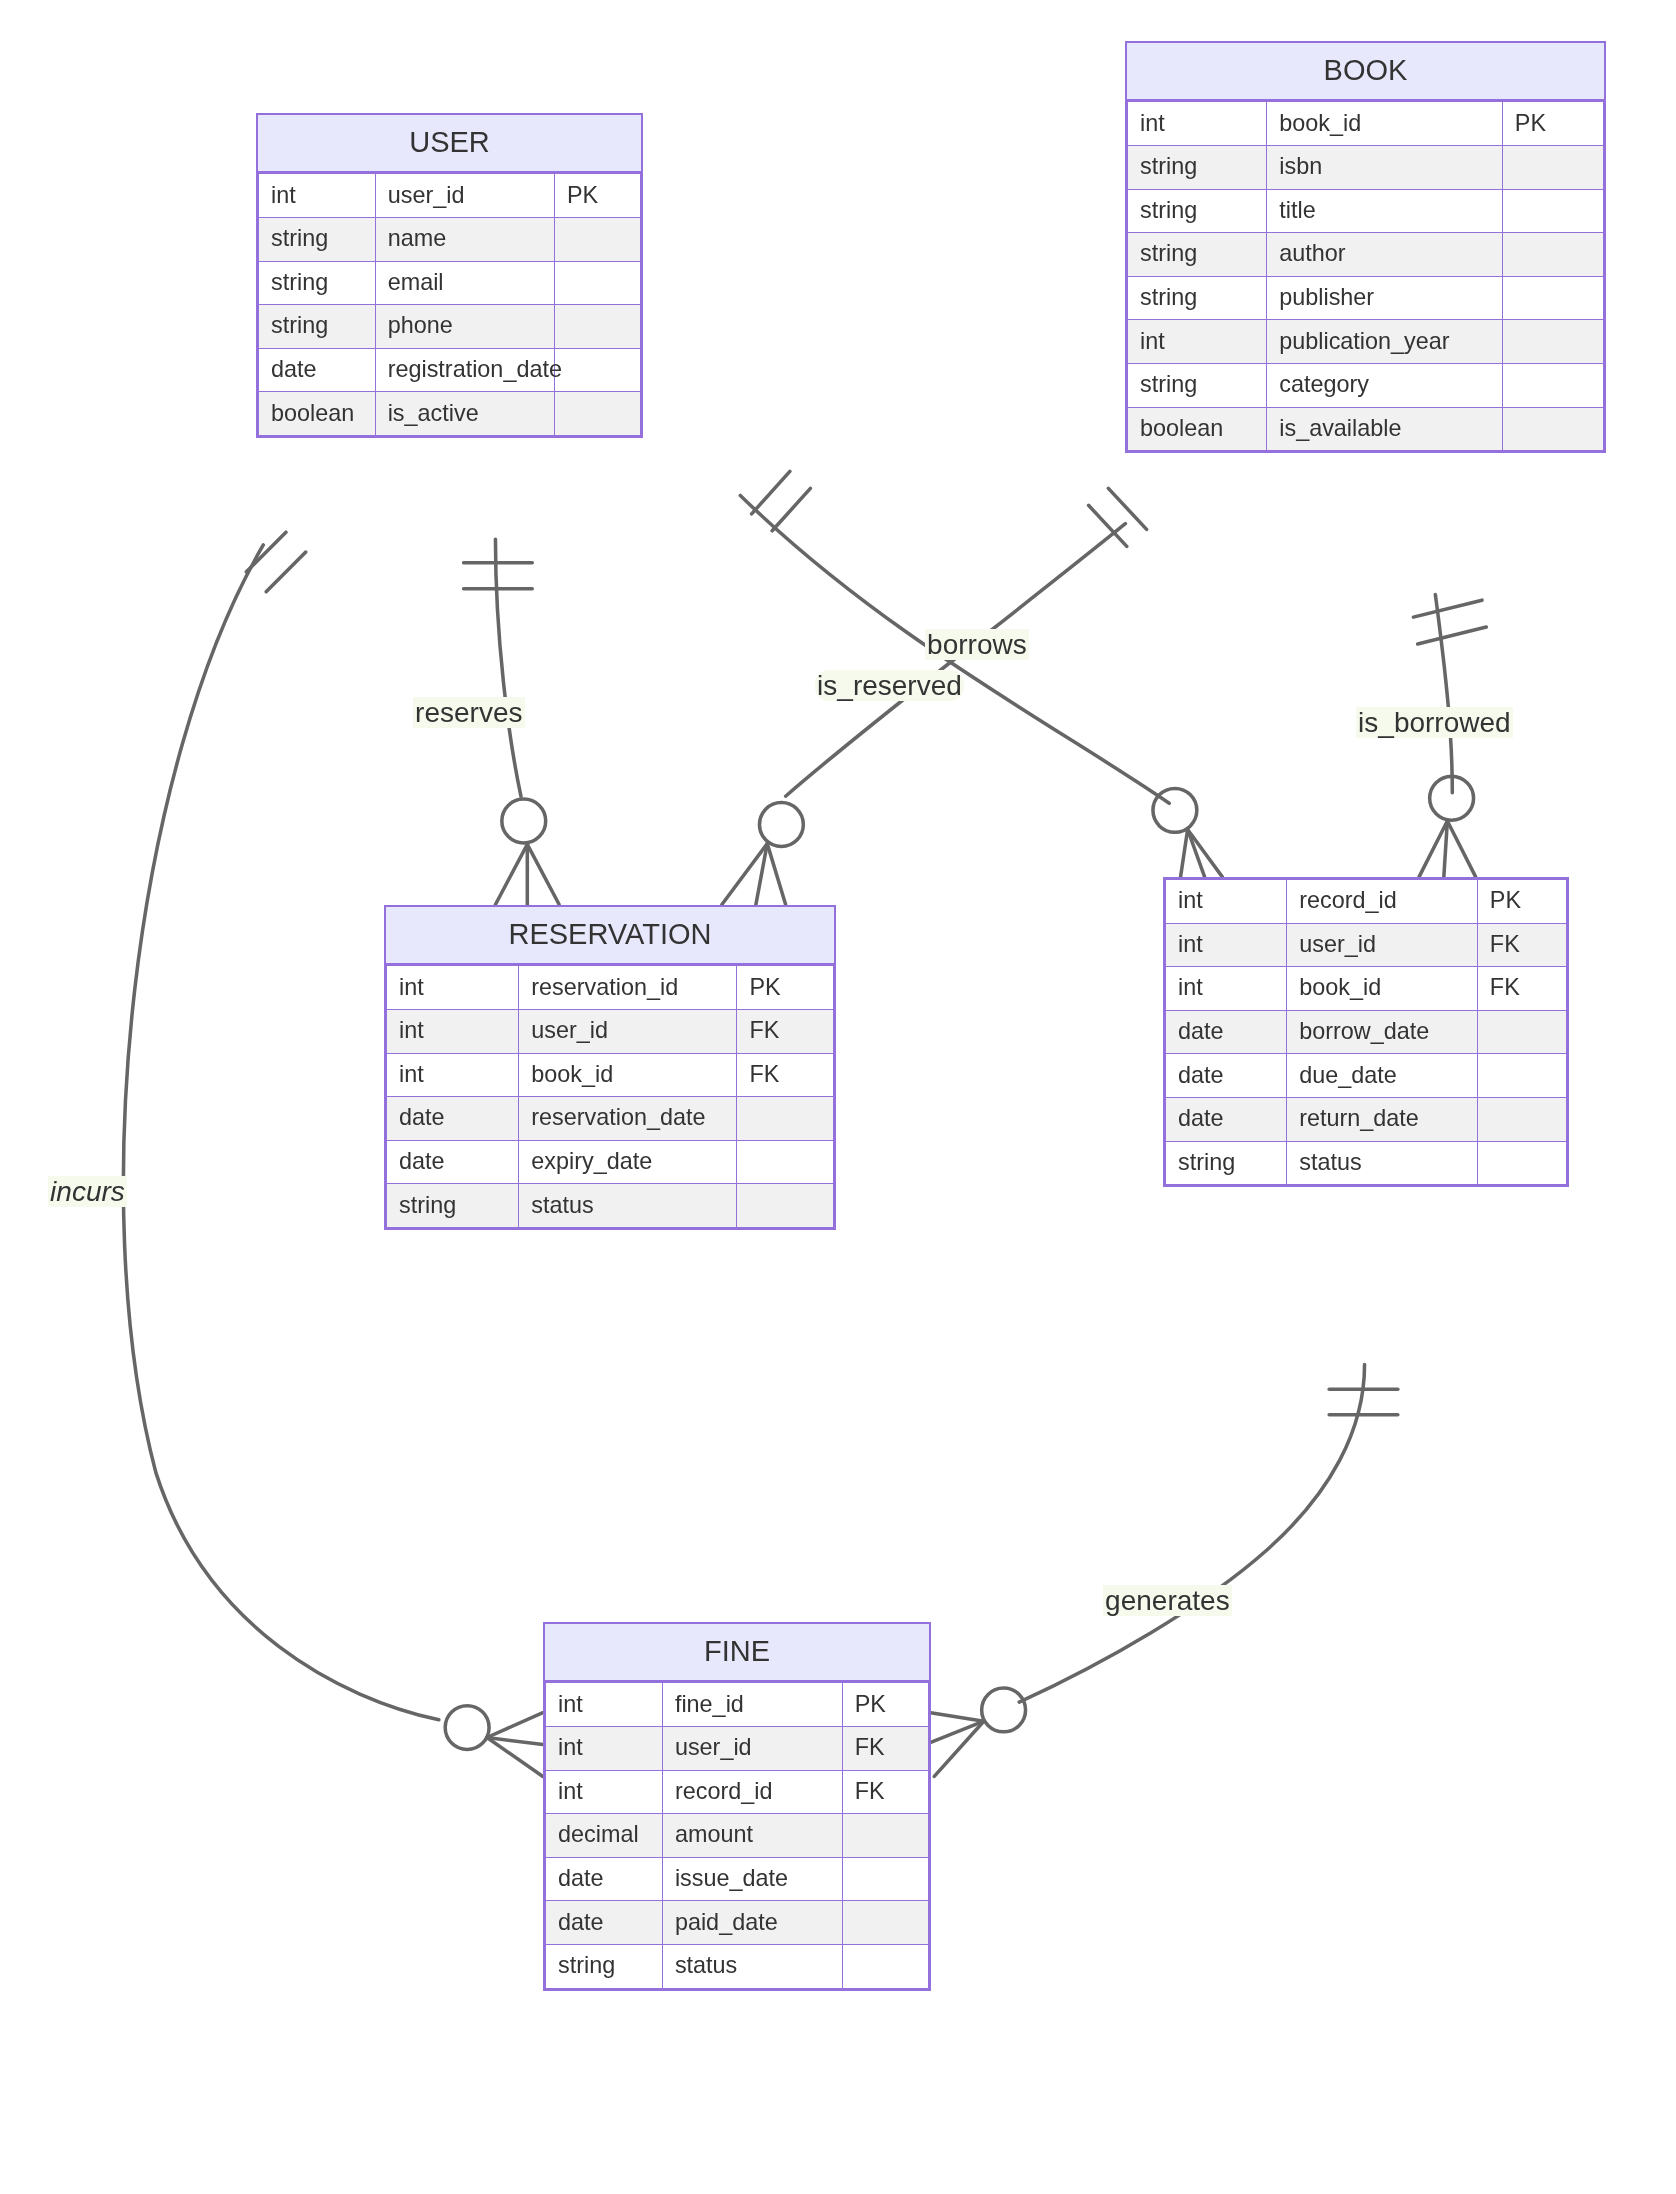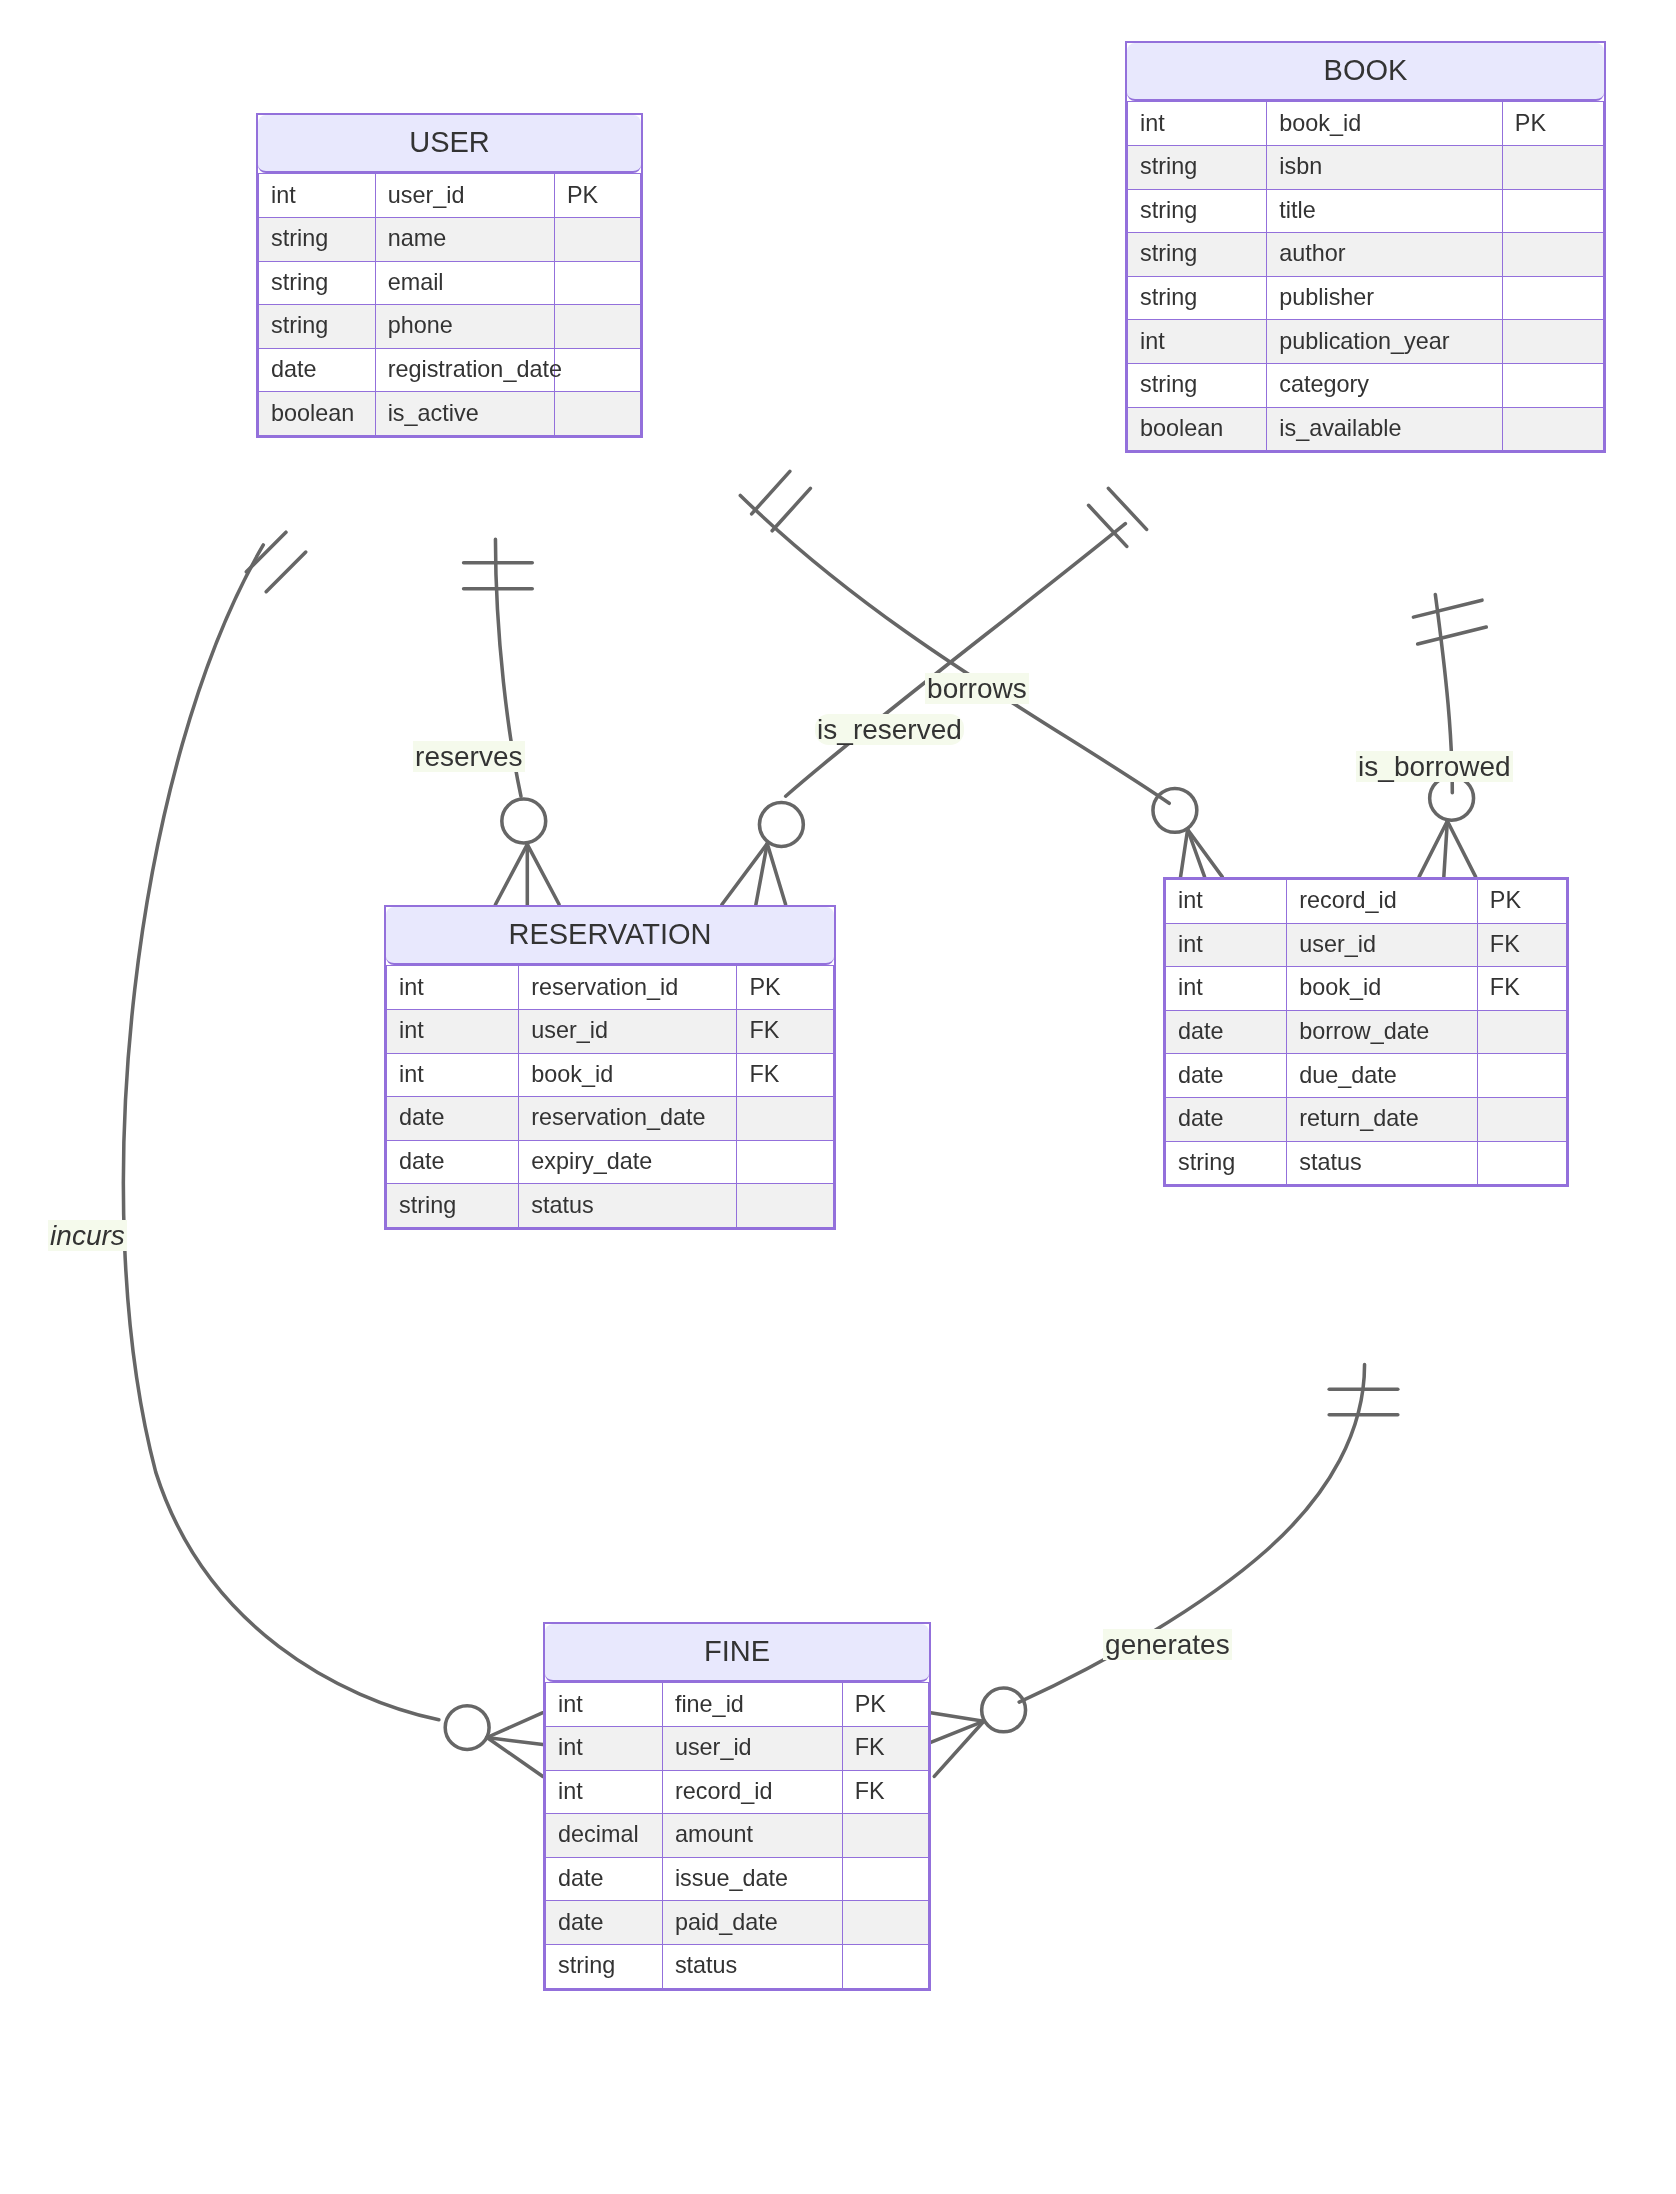--- a/index.html
+++ b/index.html
@@ -31,21 +31,20 @@
   }
   .entity-title {
     background: #e8e8fd;
     border-bottom: 2.1px solid #9370db;
     text-align: center;
     font-size: 29px;
     color: #333333;
     line-height: 1;
     padding: 13.4px 0 14px 0;
     white-space: nowrap;
-    border-radius: 8px;
   }
   .attr-table {
     border-collapse: collapse;
     width: 100%;
     table-layout: fixed;
   }
   .attr-table td {
     border: 1.4px solid #9370db;
     font-size: 23.4px;
     color: #333333;
@@ -63,21 +62,20 @@
   .attr-table td.c-key   { width: 16%; }
   .edge-label {
     position: absolute;
     font-size: 28px;
     color: #333333;
     background: #f5faec;
     line-height: 1.05;
     white-space: nowrap;
     padding: 0.7px 2.1px;
     z-index: 8;
-    margin-top: 44px;
   }
 </style>
 </head>
 <body>
 
 <div id="canvas">
 
   <svg id="edges" viewBox="0 0 2368 3100" xmlns="http://www.w3.org/2000/svg">
     <g fill="none" stroke="#666666" stroke-width="5" stroke-linecap="round" stroke-linejoin="round">
 

